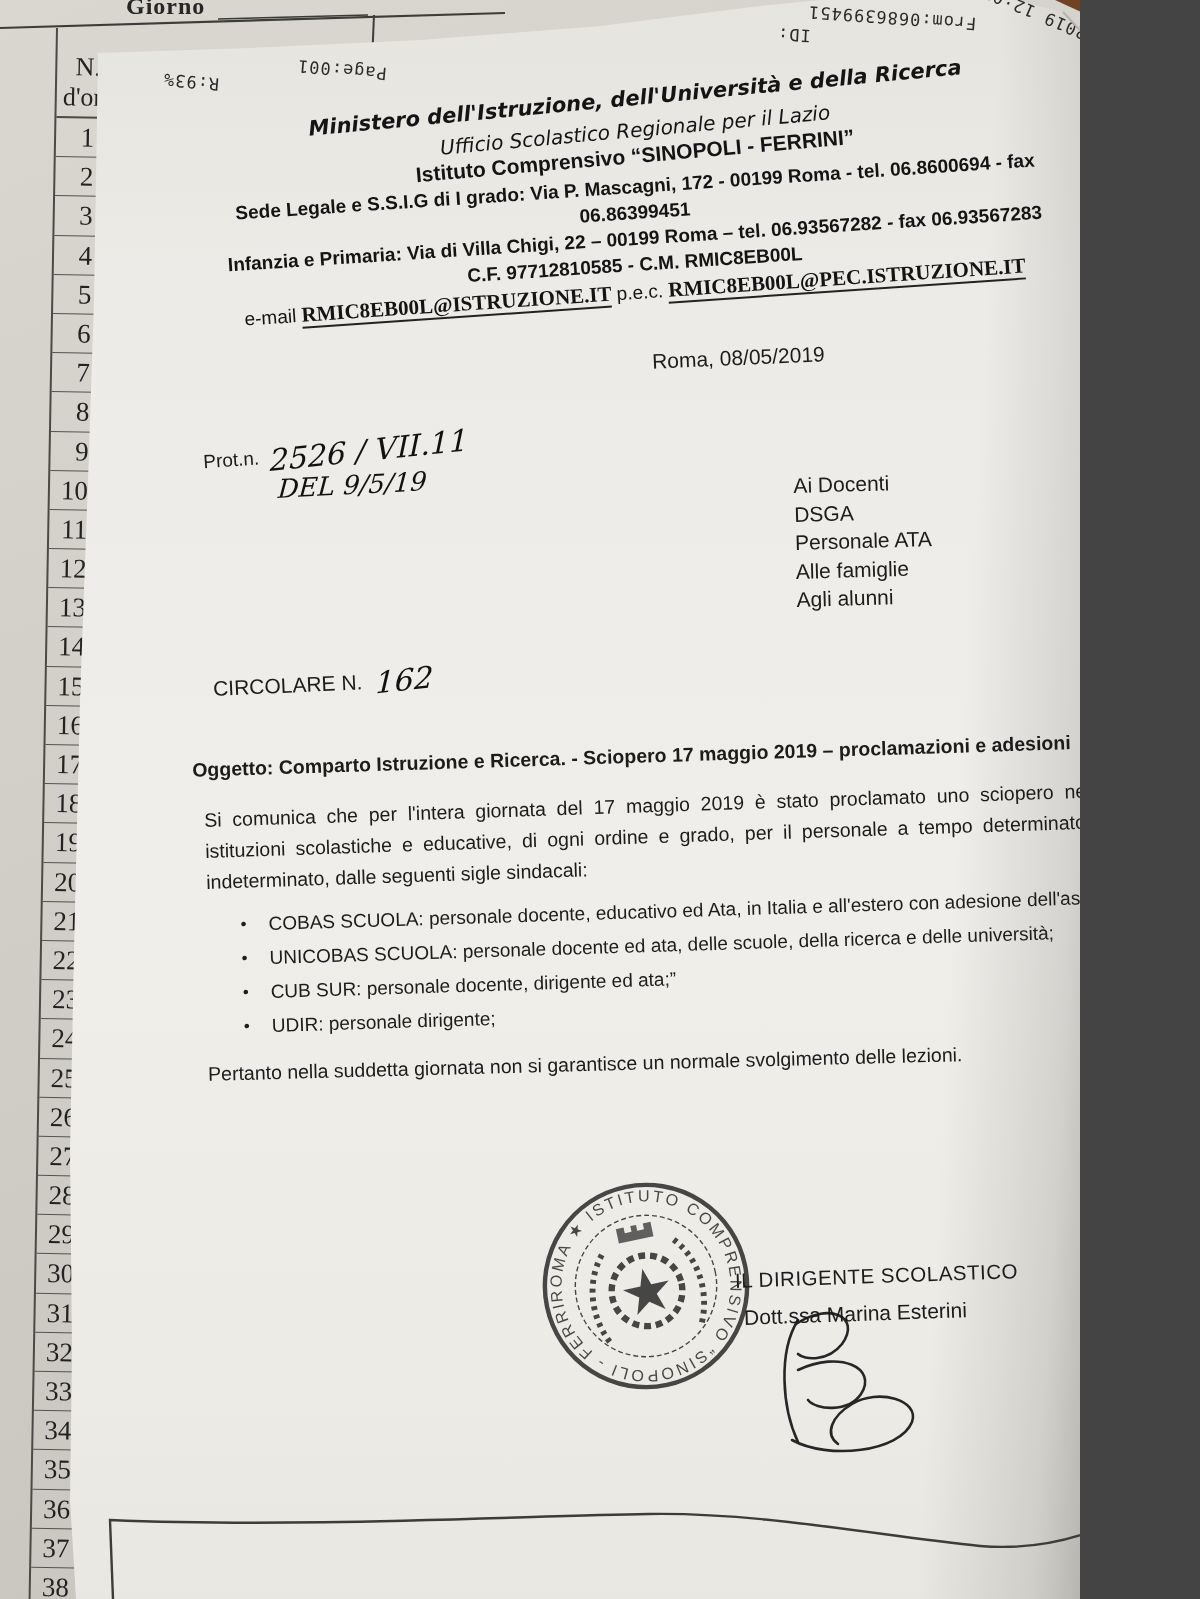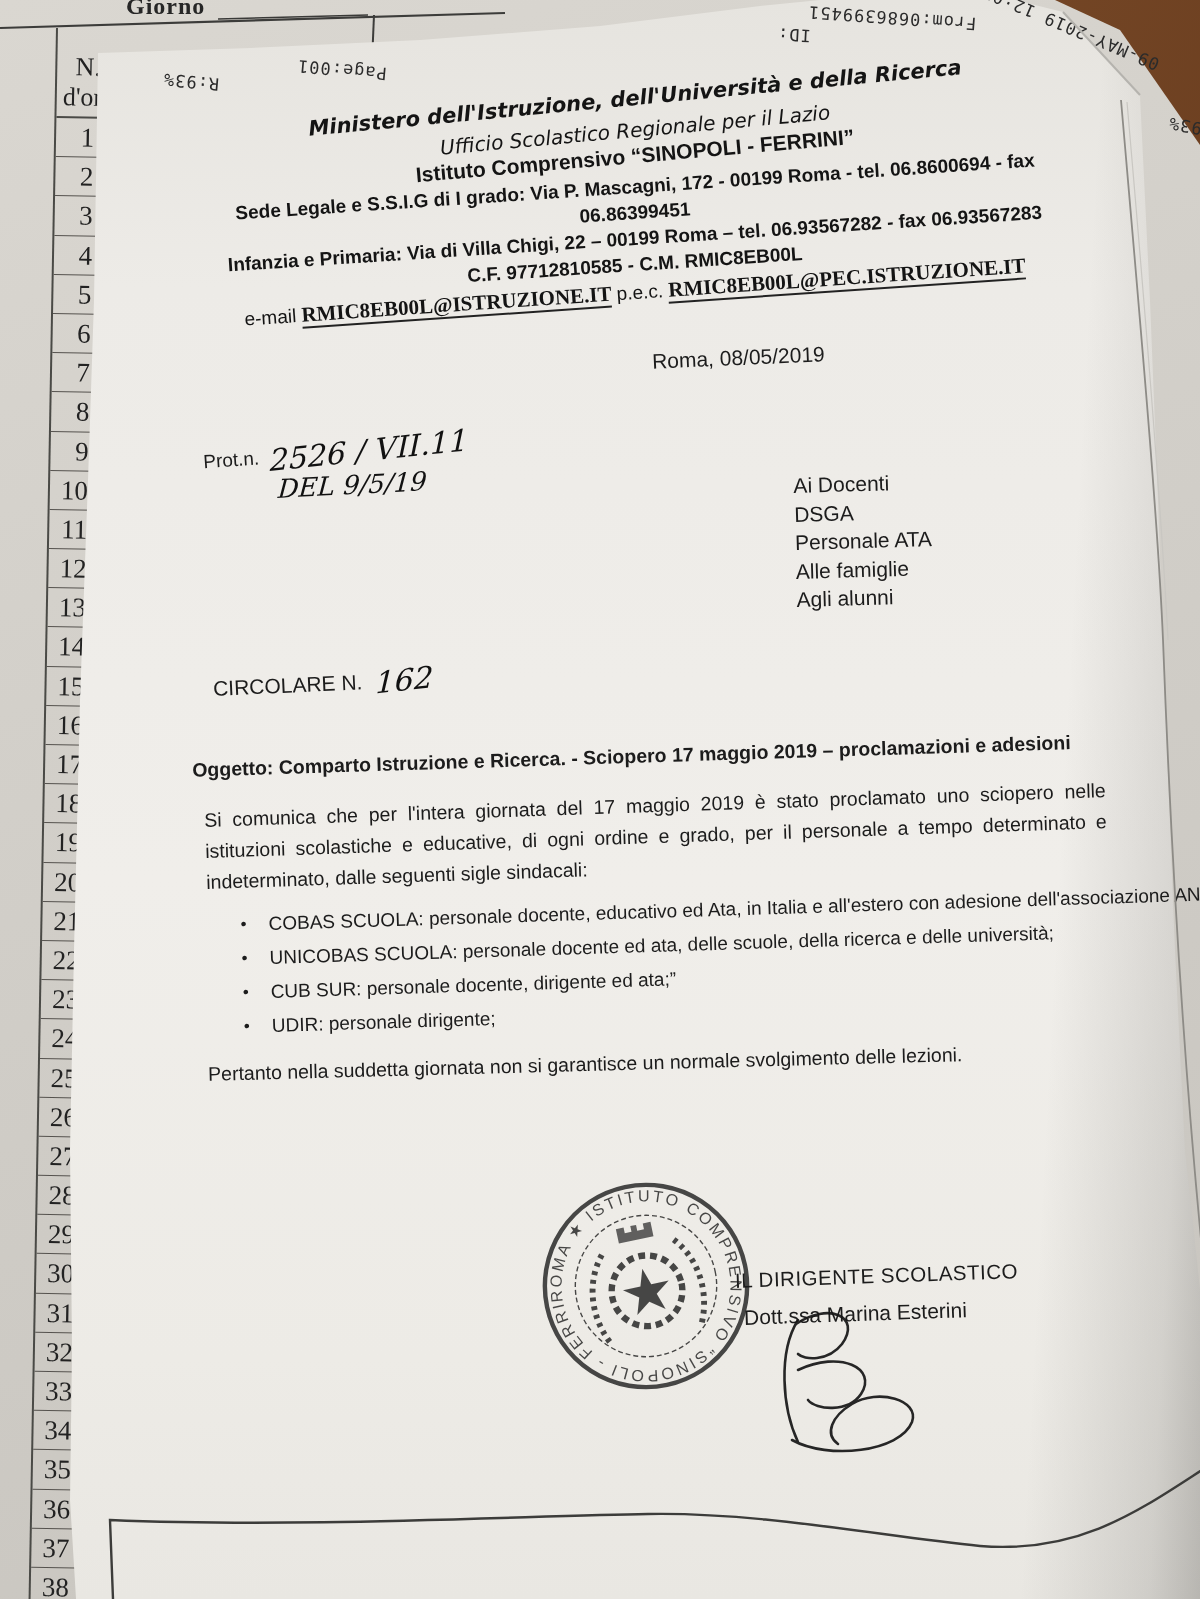--- a/index.html
+++ b/index.html
@@ -1,16 +1,16 @@
 <!DOCTYPE html>
 <html><head>
 <meta charset="utf-8">
 <style>
   html,body{margin:0;padding:0;background:#444;}
-  .canvas{position:relative;width:1200px;height:1599px;overflow:hidden;
+  .canvas{position:relative;width:1080px;height:1599px;overflow:hidden;
           font-family:"Liberation Sans",sans-serif;color:#1c1c1c;}
   .desk{position:absolute;inset:0;background:linear-gradient(115deg,#8a5a33,#5f3318);}
   
   .registry{position:absolute;inset:0;
     background:linear-gradient(160deg,#dad7d1 0%,#d2cfc9 40%,#c7c4be 100%);
     clip-path:polygon(0 0,1055px 0,1120px 30px,1200px 145px,1200px 1599px,0 1599px);}
   .giorno{position:absolute;left:126px;top:-7px;font-family:"Liberation Serif",serif;
     font-weight:bold;font-size:24px;color:#262626;letter-spacing:1px;}
   .numcol{position:absolute;left:56px;top:28px;width:88px;height:1578px;
     border-left:2px solid #4a4a46;transform:rotate(1deg);transform-origin:0 0;

